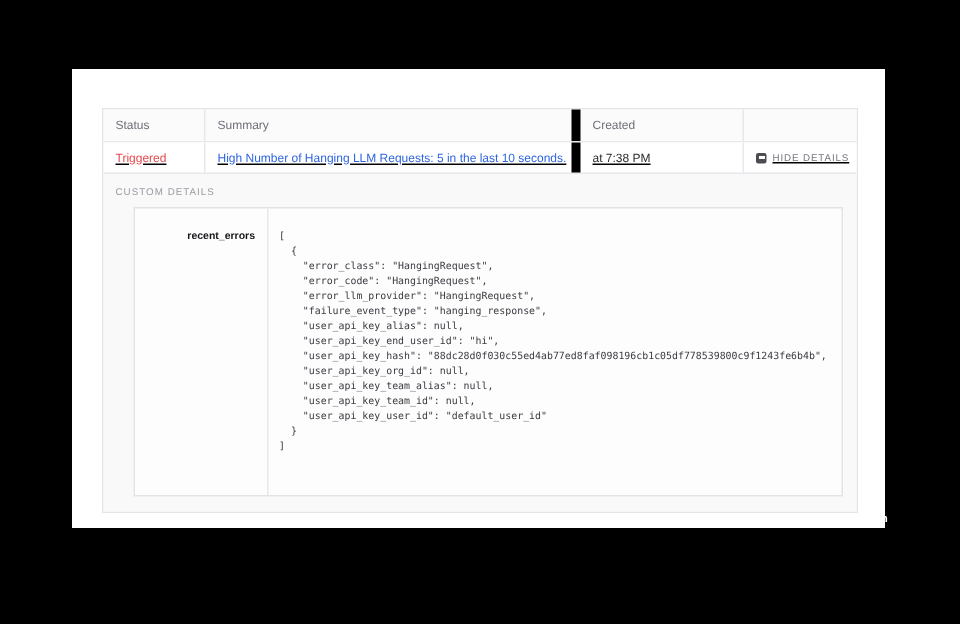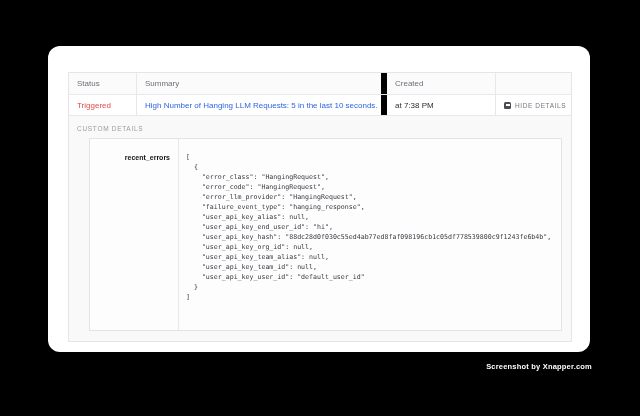--- a/index.html
+++ b/index.html
@@ -8,40 +8,41 @@
     background: #000000;
     font-family: "Liberation Sans", sans-serif;
     position: relative;
     overflow: hidden;
   }
   .card {
     position: absolute;
     left: 48px; top: 46px;
     width: 542px; height: 306px;
     background: #ffffff;
-    border-radius: 12px;
+    border-radius: 0;
     box-shadow: 0 14px 34px rgba(0,0,0,0.55);
     padding: 26px 18px 0 20px;
   }
   .tbl {
     width: 504px;
     border: 1px solid #e4e4e9;
     background: #ffffff;
   }
   .thead {
     display: flex;
     height: 22px;
     background: #fbfbfc;
     border-bottom: 1px solid #e8e8ec;
   }
   .trow {
     display: flex;
     height: 21px;
     background: #ffffff;
     border-bottom: 1px solid #e8e8ec;
+    text-decoration: underline;
   }
   .cell {
     display: flex;
     align-items: center;
     padding: 0 8px;
     font-size: 8px;
     overflow: hidden;
     white-space: nowrap;
   }
   .c1 { width: 67px; }
@@ -116,21 +117,21 @@
   }
   pre.json-code {
     font-family: "DejaVu Sans Mono", monospace;
     font-size: 6.6px;
     line-height: 10px;
     color: #3a3a40;
     white-space: pre;
   }
   .watermark {
     position: absolute;
-    top: 362px;
+    top: 341px;
     right: 48px;
     color: #ffffff;
     font-size: 7.5px;
     font-weight: bold;
     letter-spacing: 0.2px;
   }
 </style>
 </head>
 <body>
 

